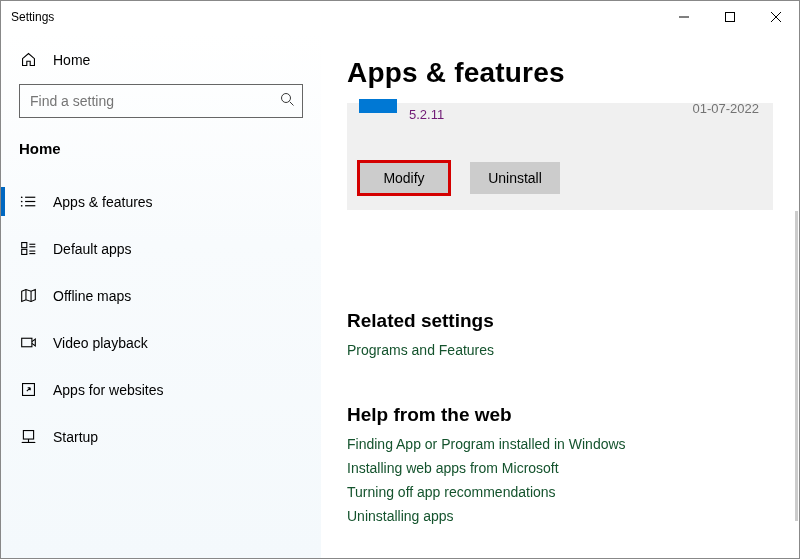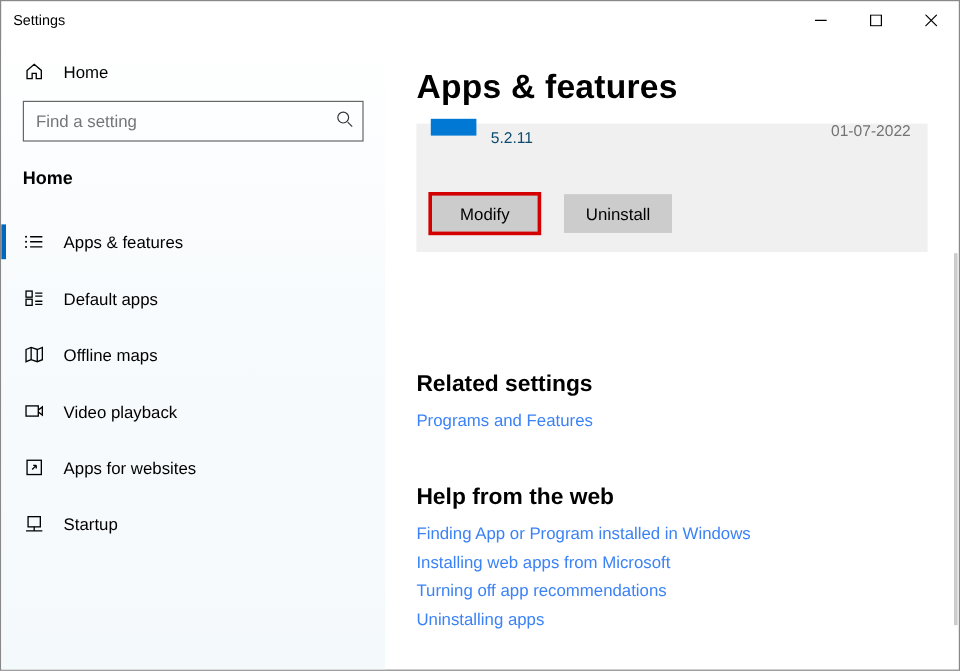--- a/index.html
+++ b/index.html
@@ -105,21 +105,21 @@
     padding-top: 0;
   }
   .app-icon {
     width: 38px; height: 14px;
     background: #0078d4;
     margin-top: -4px;
   }
   .app-meta {
     margin-left: 12px;
     font-size: 13px;
-    color: #0c4a6e;
+    color: #701a75;
     padding-top: 4px;
   }
   .app-date {
     position: absolute;
     right: 14px;
     top: -2px;
     font-size: 13px;
     color: #737373;
   }
   .app-buttons {
@@ -139,21 +139,21 @@
     outline: 3px solid #d40000;
     outline-offset: -1px;
   }
   .section-title {
     font-size: 19px;
     font-weight: 600;
     margin-top: 100px;
   }
   .section-title.help { margin-top: 46px; }
   .link {
-    color: #3b82f6;
+    color: #14532d;
     font-size: 14px;
     margin-top: 10px;
     display: block;
   }
   .link + .link { margin-top: 8px; }
   .scrollbar-track {
     position: absolute;
     right: 1px;
     top: 210px;
     width: 3px;

